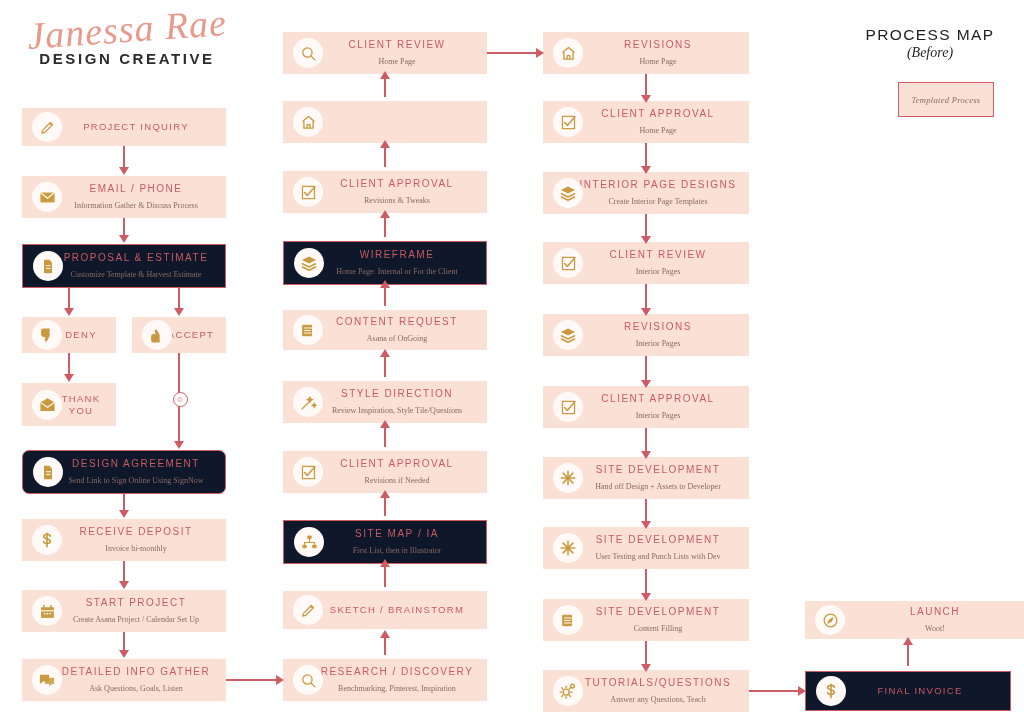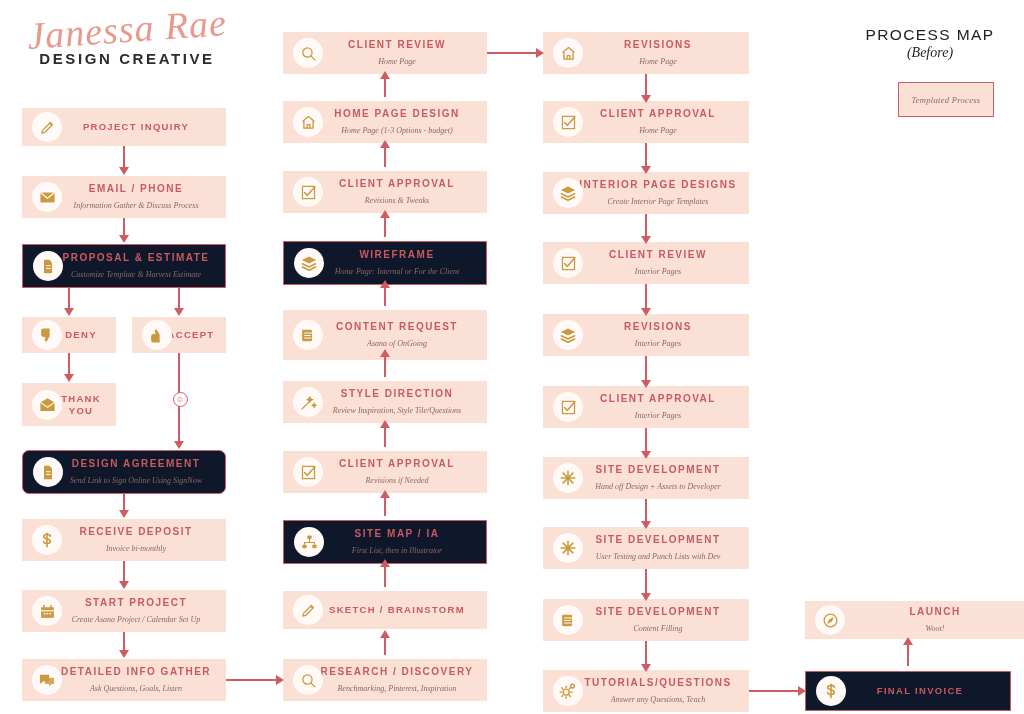--- a/index.html
+++ b/index.html
@@ -27,23 +27,23 @@
   
   .node{position:absolute;background:#fbe0d6;box-sizing:border-box;
         display:flex;align-items:center;}
   .node.hl{border:1.6px solid #cf5c63;background:#0f172a;}
   .node .badge{position:absolute;left:10px;top:50%;transform:translateY(-50%);
         width:30px;height:30px;border-radius:50%;background:#fffaf7;
         display:flex;align-items:center;justify-content:center;}
   .node .badge svg{display:block;}
   .node .txt{width:100%;text-align:center;padding-left:30px;padding-right:6px;
         box-sizing:border-box;}
-  .node .title{display:block;font-size:10px;font-weight:bold;letter-spacing:1.5px;
+  .node .title{display:block;font-size:10px;font-weight:normal;letter-spacing:1.5px;
         color:#c85a60;line-height:1.25;text-transform:uppercase;}
-  .node .sub{display:block;font-family:"Liberation Serif", serif;font-style:italic;
+  .node .sub{display:block;font-family:"Liberation Serif", serif;
         font-size:8px;color:#8a6a62;margin-top:6px;line-height:1.2;}
   .node.small .title{font-size:9.5px;letter-spacing:1.3px;}
 
   
   .conn{position:absolute;background:#cf5c63;}
   .conn.v{width:2.4px;}
   .conn.h{height:2.4px;}
   .arw{position:absolute;width:0;height:0;}
   .arw.down{border-left:5px solid transparent;border-right:5px solid transparent;
         border-top:8px solid #cf5c63;}
@@ -246,21 +246,21 @@
           <path d="M3 21L15 9"></path>
           <path d="M14 4.5l1.2 2.3 2.3 1.2-2.3 1.2L14 11.5l-1.2-2.3L10.5 8l2.3-1.2z" fill="#c99a3f"></path>
           <path d="M20 13.5l.8 1.6 1.6.9-1.6.8-.8 1.7-.8-1.7-1.7-.8 1.7-.9z" fill="#c99a3f"></path>
         </svg>
       </div>
       <div class="txt">
         <span class="title">STYLE DIRECTION</span>
         <span class="sub">Review Inspiration, Style Tile/Questions</span>
       </div>
     </div>
-    <div class="node" style="left: 283px; top: 310px; width: 204px; height: 50px;">
+    <div class="node" style="left: 283px; top: 310px; width: 204px; height: 40px;">
       <div class="badge">
         <svg width="17" height="17" viewBox="0 0 24 24" fill="#c99a3f">
           <rect x="3" y="4" width="14" height="16" rx="1.5"></rect>
           <path d="M6.5 8.5h10M6.5 12h8M6.5 15.5h9" stroke="#fffaf7" stroke-width="1.7" stroke-linecap="round"></path>
         </svg>
       </div>
       <div class="txt">
         <span class="title">CONTENT REQUEST</span>
         <span class="sub">Asana of OnGoing</span>
       </div>
@@ -290,24 +290,20 @@
         <span class="sub">Revisions &amp; Tweaks</span>
       </div>
     </div>
     <div class="node" style="left: 283px; top: 101px; width: 204px; height: 42px;">
       <div class="badge">
         <svg width="17" height="17" viewBox="0 0 24 24" fill="none" stroke="#c99a3f" stroke-width="1.9" stroke-linejoin="round">
           <path d="M3.5 10.5L12 3.5l8.5 7"></path>
           <path d="M5.5 10v10h13V10"></path>
           <path d="M10 20v-5h4v5"></path>
         </svg>
-      </div>
-      <div class="txt">
-        <span class="title">HOME PAGE DESIGN</span>
-        <span class="sub">Home Page (1-3 Options - budget)</span>
       </div>
     </div>
     <div class="node" style="left: 283px; top: 32px; width: 204px; height: 42px;">
       <div class="badge">
         <svg width="17" height="17" viewBox="0 0 24 24" fill="none" stroke="#c99a3f" stroke-width="1.8" stroke-linecap="round" stroke-linejoin="round">
           <circle cx="10.5" cy="10.5" r="6.5"></circle>
           <path d="M15.5 15.5L21 21"></path>
         </svg>
       </div>
       <div class="txt">

